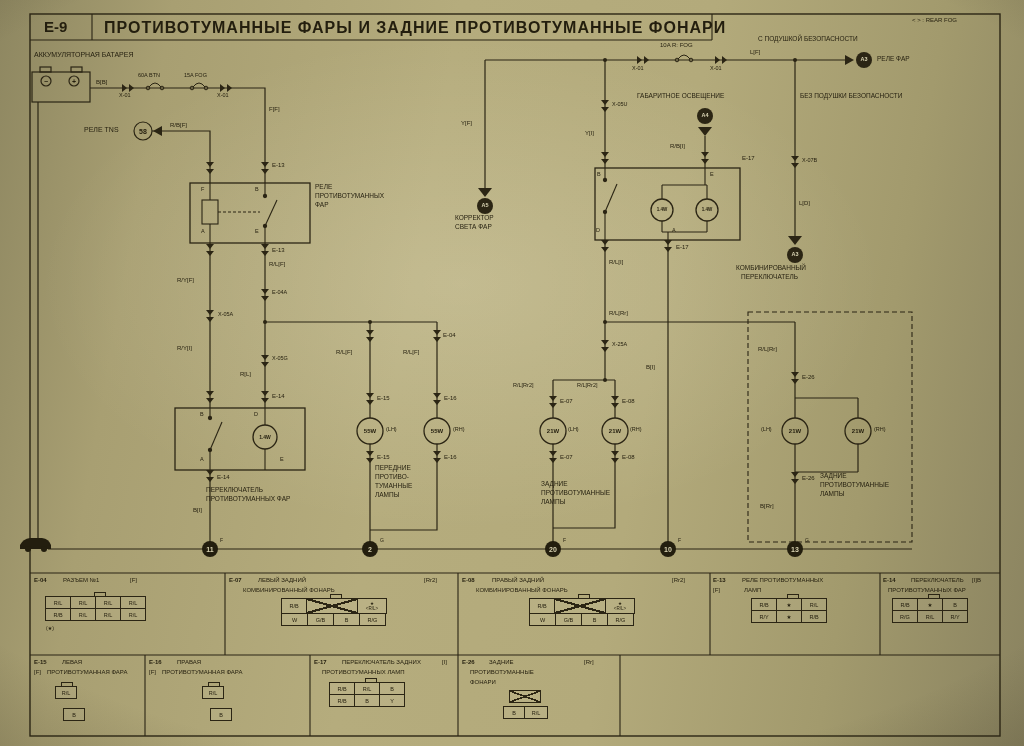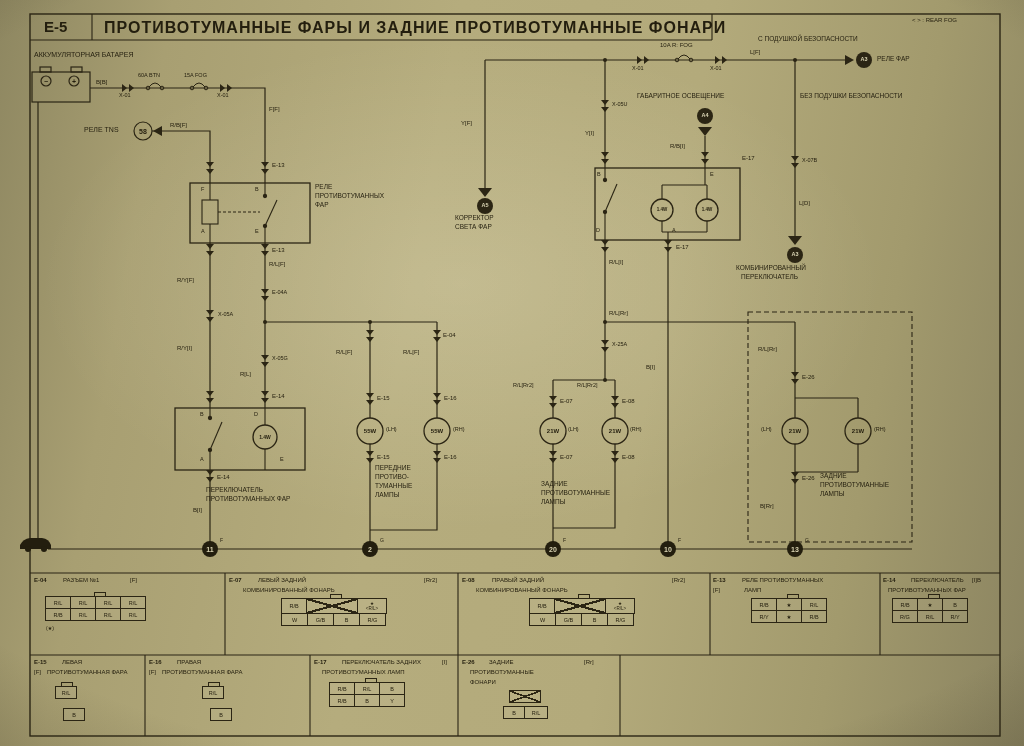--- a/index.html
+++ b/index.html
@@ -216,21 +216,21 @@
     <circle cx="795" cy="549" r="8"></circle>
   </g>
 
   <g fill="#231e0e">
     <path d="M20 549 L20 545 Q23 539 30 538 L42 538 Q49 539 51 545 L51 549 Z"></path>
     <circle cx="28" cy="549" r="3"></circle>
         <circle cx="44" cy="549" r="3"></circle>
   </g>
 </svg>
 
-<span class="lbl b" style="left:44px;top:19px;font-size:15px">E-5</span>
+<span class="lbl b" style="left:44px;top:19px;font-size:15px">E-9</span>
 <span class="lbl b f16" style="left:104px;top:20px">ПРОТИВОТУМАННЫЕ ФАРЫ И ЗАДНИЕ ПРОТИВОТУМАННЫЕ ФОНАРИ</span>
 <span class="lbl f6" style="left:912px;top:17px">&lt; &gt; : REAR FOG</span>
 
 <div>
 
   <span class="lbl f7" style="left:34px;top:51px">АККУМУЛЯТОРНАЯ БАТАРЕЯ</span>
   <span class="lbl f7 b ctr" style="left:46px;top:81px">−</span>
   <span class="lbl f7 b ctr" style="left:74px;top:81px">+</span>
   <span class="lbl f6" style="left:96px;top:79px">B[B]</span>
   <span class="lbl f55" style="left:119px;top:93px">X-01</span>

